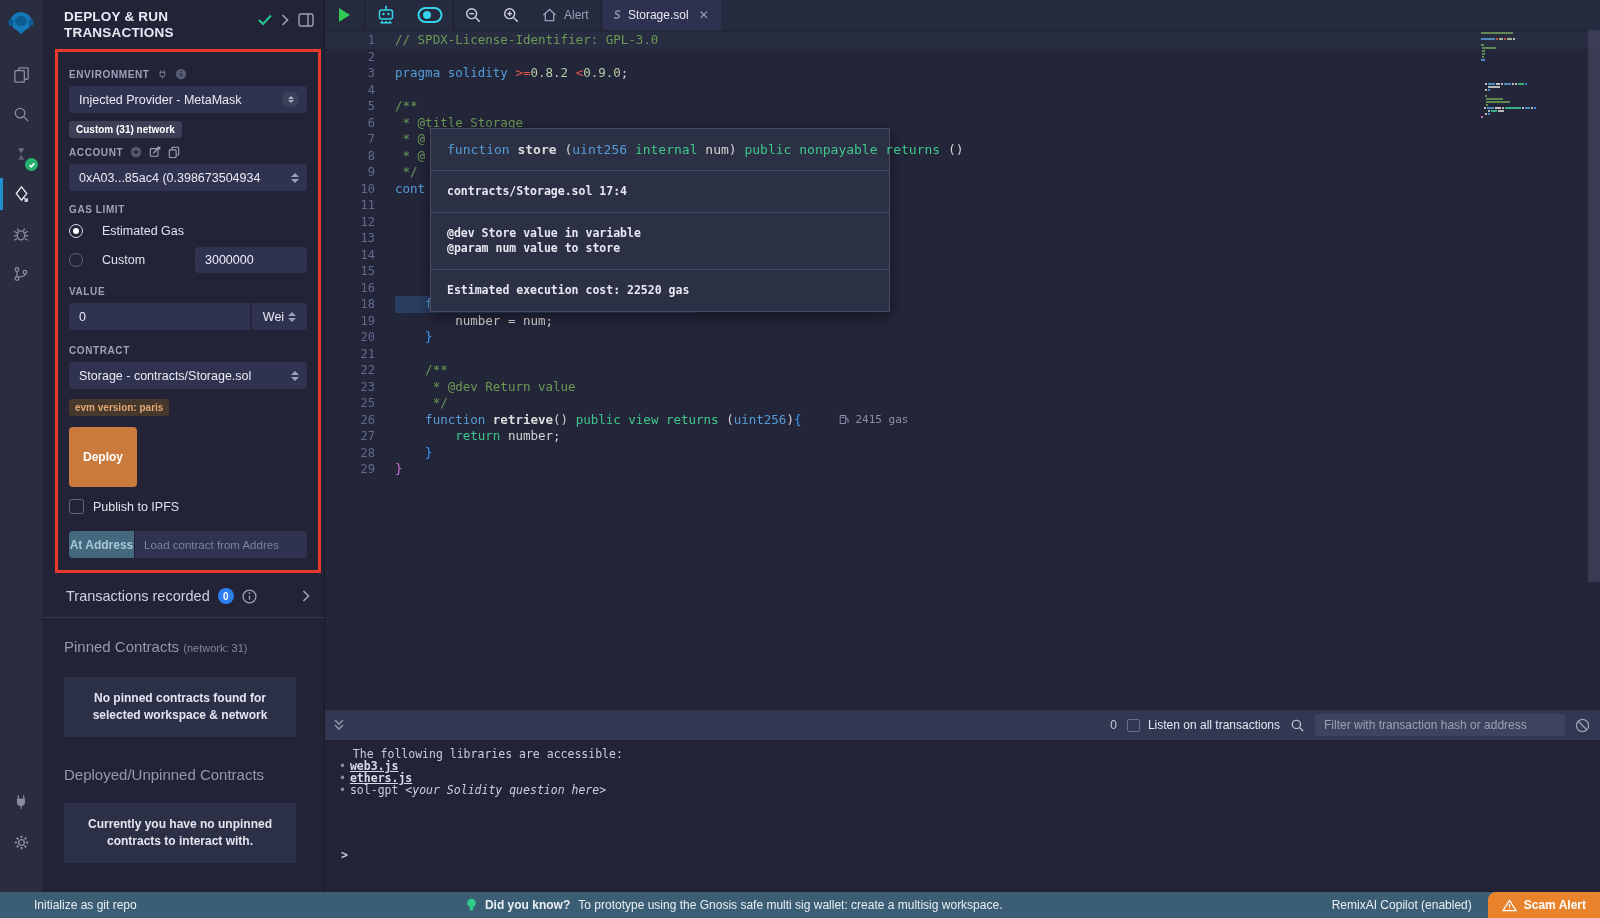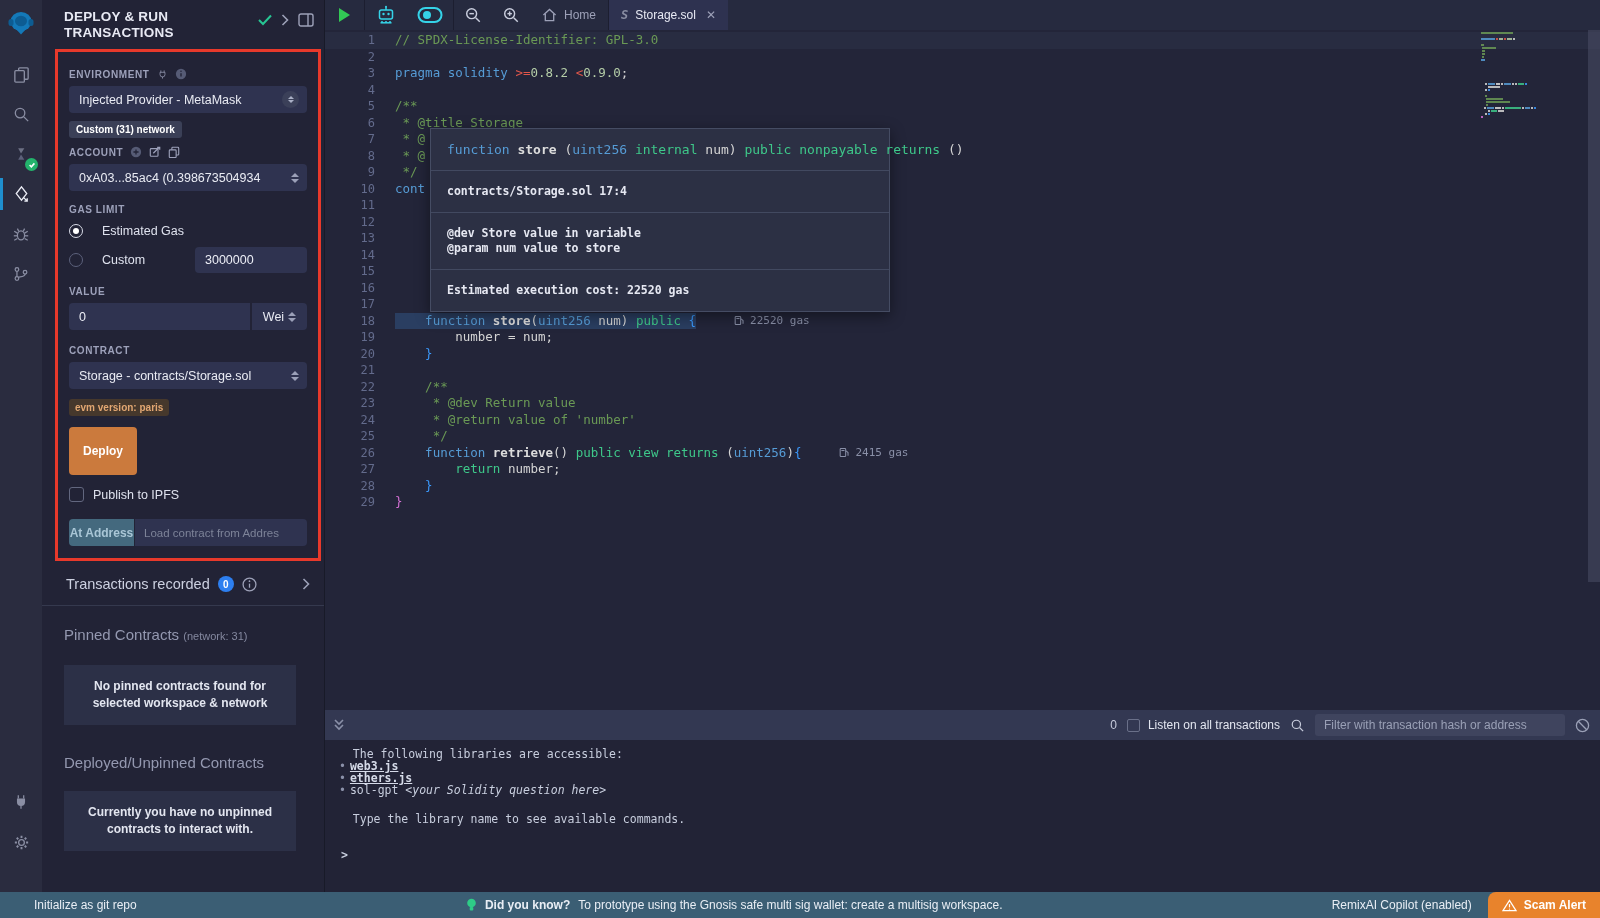--- a/index.html
+++ b/index.html
@@ -44,21 +44,21 @@
   .mini-icons svg{stroke:#9da1ba;fill:none;stroke-width:1.3}
   .radio-row{display:flex;align-items:center;gap:19px;margin-top:9px;color:#dfe2ee;font-size:12.5px}
   .radio{width:14px;height:14px;border-radius:50%;border:1.5px solid #d7dae6;flex:none;position:relative;background:transparent}
   .radio.sel::after{content:"";position:absolute;inset:3px;border-radius:50%;background:#fff}
   .radio.off{border-color:#5c617c}
   .gas-input{margin-left:auto;width:112px;height:26px;background:var(--bg-input);border:none;border-radius:4px;color:#eceef6;font-size:12.5px;padding:0 10px;outline:none;font-family:"Liberation Sans",sans-serif}
   .value-row{display:flex;margin-top:6px;gap:2px}
   .value-input{flex:1;height:27px;background:var(--bg-input);border:none;border-radius:4px 0 0 4px;color:#eceef6;font-size:12.5px;padding:0 10px;outline:none}
   .wei-box{width:64px;height:27px;background:var(--bg-input);border-radius:0 4px 4px 0;display:flex;align-items:center;justify-content:center;gap:0;color:#e9ebf3;font-size:12.5px;cursor:pointer}
   .evm-badge{display:inline-block;margin-top:10px;background:#46382c;color:#e2a772;font-size:10px;font-weight:700;padding:3px 6px;border-radius:3px}
-  .deploy-btn{display:block;margin-top:11px;background:var(--deploy-orange,#cb7a3d);color:#fff;font-weight:700;font-size:12px;border:none;border-radius:4px;padding:17px 14px;cursor:pointer;font-family:"Liberation Sans",sans-serif}
+  .deploy-btn{display:block;margin-top:11px;background:var(--deploy-orange,#cb7a3d);color:#fff;font-weight:700;font-size:12px;border:none;border-radius:4px;padding:23px 14px;cursor:pointer;font-family:"Liberation Sans",sans-serif}
   .pub-row{display:flex;align-items:center;gap:9px;margin-top:12px;color:#dfe2ee;font-size:12.5px}
   .checkbox{width:15px;height:15px;border:1.5px solid #62677f;border-radius:3px;background:transparent;flex:none}
   .ataddr-row{display:flex;margin-top:17px;gap:1px}
   .ataddr-btn{width:90px;height:27px;background:var(--ataddress-teal,#44697e);color:#a9c6d6;font-weight:700;font-size:12px;border:none;border-radius:4px 0 0 4px;cursor:pointer;font-family:"Liberation Sans",sans-serif}
   .ataddr-input{flex:1;height:27px;background:var(--bg-input);border:none;border-radius:0 4px 4px 0;color:#eceef6;font-size:11.5px;padding:0 9px;outline:none}
   .ataddr-input::placeholder{color:#7d8398}
   .tx-row{display:flex;align-items:center;gap:8px;padding:15px 14px 13px 24px;color:#ccd0e0;font-size:14.5px;border-bottom:1px solid #35394e}
   .tx-badge{width:16px;height:16px;border-radius:50%;background:var(--badge-blue,#2d7ff0);color:#fff;font-size:10px;font-weight:700;display:flex;align-items:center;justify-content:center}
   .pin-head{padding:20px 22px 0 22px;color:#9498b0;font-size:15px}
   .pin-sub{font-size:11px;color:#84889f}
@@ -381,21 +381,21 @@
             <line x1="13" y1="13" x2="17.5" y2="17.5"></line>
             <line x1="6" y1="8.5" x2="11" y2="8.5"></line>
             <line x1="8.5" y1="6" x2="8.5" y2="11"></line>
           </svg>
       </div>
       <div class="tab">
         <svg width="15" height="14" viewBox="0 0 16 15" fill="none" stroke="#9da1b8" stroke-width="1.4">
             <path d="M1.5 7.5 L8 1.5 L14.5 7.5"></path>
             <path d="M3.5 6.5 V13.5 H12.5 V6.5"></path>
           </svg>
-        <span>Home</span>
+        <span>Alert</span>
       </div>
       <div class="tb-sep"></div>
       <div class="tab active">
         <span class="sol-s">S</span>
         <span>Storage.sol</span>
         <span class="close">✕</span>
       </div>
     </div>
 
     <div class="editor">
@@ -455,24 +455,20 @@
           <div class="code-row">
             <span class="ln">14</span>
             <span class="ct"></span>
           </div>
           <div class="code-row">
             <span class="ln">15</span>
             <span class="ct"></span>
           </div>
           <div class="code-row">
             <span class="ln">16</span>
-            <span class="ct"></span>
-          </div>
-          <div class="code-row">
-            <span class="ln">17</span>
             <span class="ct"></span>
           </div>
           <div class="code-row">
             <span class="ln">18</span>
             <span class="ct sel"><span style="color: rgb(212, 212, 212);">    </span><span style="color: rgb(86, 156, 214);">function </span><span style="color: rgb(220, 220, 220); font-weight: 600;">store</span><span style="color: rgb(212, 212, 212);">(</span><span style="color: rgb(86, 156, 214);">uint256</span><span style="color: rgb(212, 212, 212);"> num</span><span style="color: rgb(212, 212, 212);">) </span><span style="color: rgb(62, 200, 138);">public </span><span style="color: rgb(59, 153, 252);">{</span></span>
             <span class="gas-note">
               <svg width="11" height="11" viewBox="0 0 14 14" fill="none" stroke="#8a90a8" stroke-width="1.3">
                 <rect x="1.5" y="2" width="7" height="10" rx="1"></rect>
                 <line x1="3" y1="4.5" x2="7" y2="4.5"></line>
                 <path d="M9 5 l2.5 2 v4"></path>
@@ -494,24 +490,20 @@
           </div>
           <div class="code-row">
             <span class="ln">22</span>
             <span class="ct"><span style="color: rgb(106, 153, 85);">    /**</span></span>
           </div>
           <div class="code-row">
             <span class="ln">23</span>
             <span class="ct"><span style="color: rgb(106, 153, 85);">     * @dev Return value</span></span>
           </div>
           <div class="code-row">
-            <span class="ln">24</span>
-            <span class="ct"><span style="color: rgb(106, 153, 85);">     * @return value of 'number'</span></span>
-          </div>
-          <div class="code-row">
             <span class="ln">25</span>
             <span class="ct"><span style="color: rgb(106, 153, 85);">     */</span></span>
           </div>
           <div class="code-row">
             <span class="ln">26</span>
             <span class="ct"><span style="color: rgb(212, 212, 212);">    </span><span style="color: rgb(86, 156, 214);">function </span><span style="color: rgb(220, 220, 220); font-weight: 600;">retrieve</span><span style="color: rgb(212, 212, 212);">() </span><span style="color: rgb(62, 200, 138);">public view returns</span><span style="color: rgb(212, 212, 212);"> (</span><span style="color: rgb(86, 156, 214);">uint256</span><span style="color: rgb(212, 212, 212);">)</span><span style="color: rgb(59, 153, 252);">{</span></span>
             <span class="gas-note">
               <svg width="11" height="11" viewBox="0 0 14 14" fill="none" stroke="#8a90a8" stroke-width="1.3">
                 <rect x="1.5" y="2" width="7" height="10" rx="1"></rect>
                 <line x1="3" y1="4.5" x2="7" y2="4.5"></line>
@@ -682,21 +674,20 @@
         </svg>
     </div>
 
     <div class="term-body">
       <div class="term-line">  The following libraries are accessible:</div>
       <div id="term-items">
           <div class="term-item"><span class="bullet">•</span><a>web3.js</a></div>
           <div class="term-item"><span class="bullet">•</span><a>ethers.js</a></div>
           <div class="term-item"><span class="bullet">•</span><span>sol-gpt </span><em>&lt;your Solidity question here&gt;</em></div>
         </div>
-      <div class="term-hint">  Type the library name to see available commands.</div>
       <div class="term-prompt">&gt;</div>
     </div>
   </div>
 </div>
 
 <div class="statusbar">
   <span class="sb-left">Initialize as git repo</span>
   <span class="sb-center">
     <svg width="11" height="14" viewBox="0 0 11 14">
         <circle cx="5.5" cy="5" r="4.3" fill="#2ecc87"></circle>

